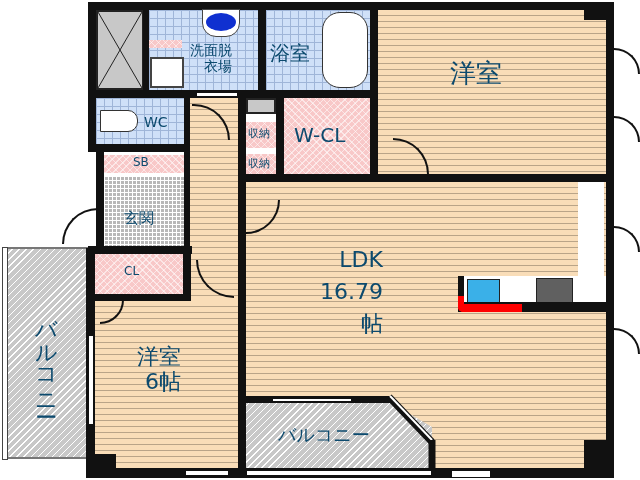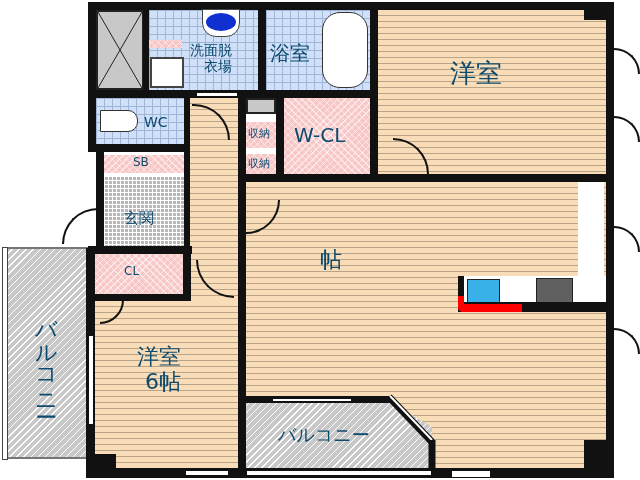--- a/index.html
+++ b/index.html
@@ -116,20 +116,22 @@
 <div class="abs wall" style="left:584px;top:6px;width:26px;height:14px;"></div>
 <div class="door" style="left:393px;top:138px;width:36px;height:36px;border-radius:0 36px 0 0;border-bottom:none;border-left:none;"></div>
 <div class="door" style="left:612px;top:48px;width:28px;height:26px;border-radius:0 26px 0 0;border-bottom:none;border-left:none;"></div>
 <div class="door" style="left:612px;top:116px;width:28px;height:26px;border-radius:0 26px 0 0;border-bottom:none;border-left:none;"></div>
 
 <div class="abs wall" style="left:238px;top:174px;width:376px;height:8px;"></div>
 
 <div class="abs floor" style="left:246px;top:182px;width:360px;height:286px;"></div>
 <div class="abs" style="left:578px;top:182px;width:26px;height:126px;background:#fff;"></div>
 <div class="lbl" style="left:320px;top:244px;font-size:22px;line-height:1.45;">
+  <div>LDK</div>
+  <div>16.79</div>
   <div>帖</div>
 </div>
 <div class="door" style="left:246px;top:200px;width:34px;height:34px;border-radius:0 0 34px 0;border-top:none;border-left:none;"></div>
 
 <div class="abs" style="left:458px;top:276px;width:148px;height:30px;background:#fff;border-left:6px solid #111;box-sizing:border-box;"></div>
 <div class="abs" style="left:467px;top:279px;width:33px;height:25px;background:#3ab0e8;border:1px solid #222;box-sizing:border-box;"></div>
 <div class="abs" style="left:536px;top:278px;width:37px;height:26px;background:#606060;border:1px solid #222;box-sizing:border-box;"></div>
 <div class="abs" style="left:458px;top:302px;width:148px;height:10px;background:#111;"></div>
 <div class="abs" style="left:458px;top:296px;width:64px;height:16px;border-left:6px solid #ff0000;border-bottom:8px solid #ff0000;border-radius:0 0 0 5px;box-sizing:border-box;"></div>
 <div class="door" style="left:612px;top:226px;width:28px;height:26px;border-radius:0 26px 0 0;border-bottom:none;border-left:none;"></div>

